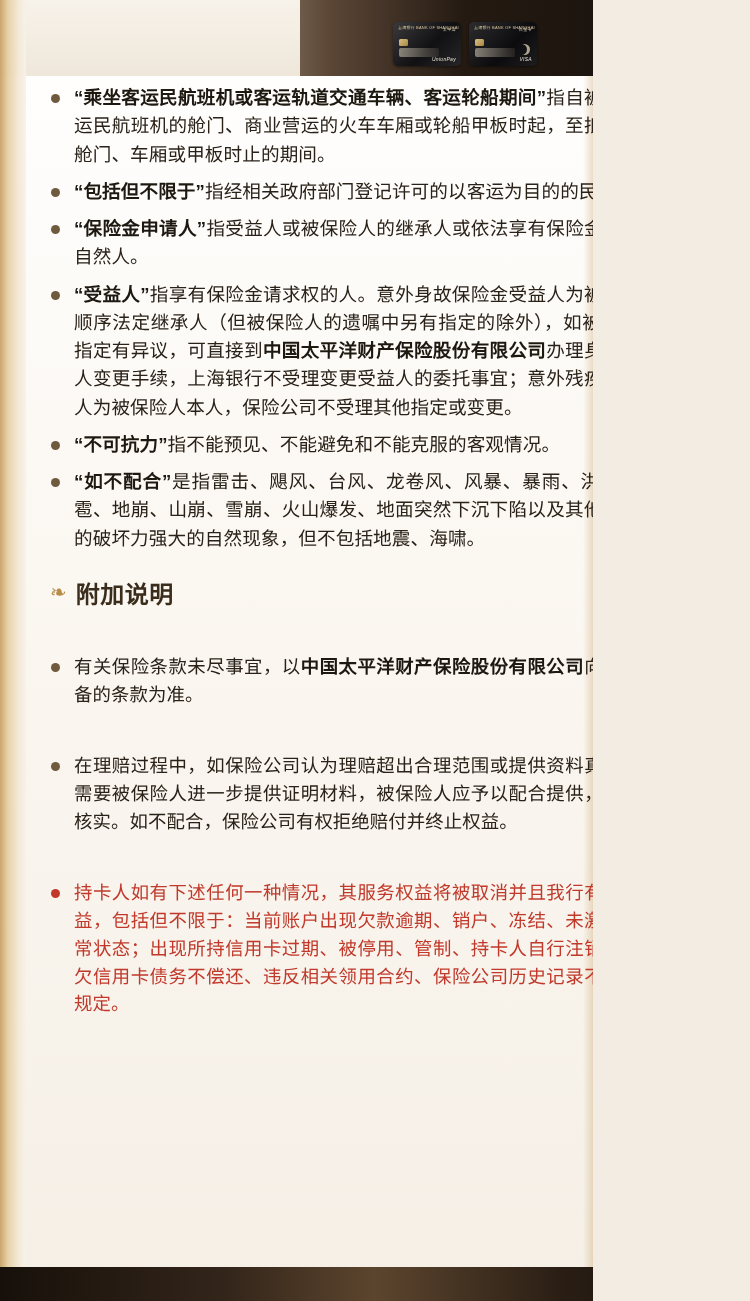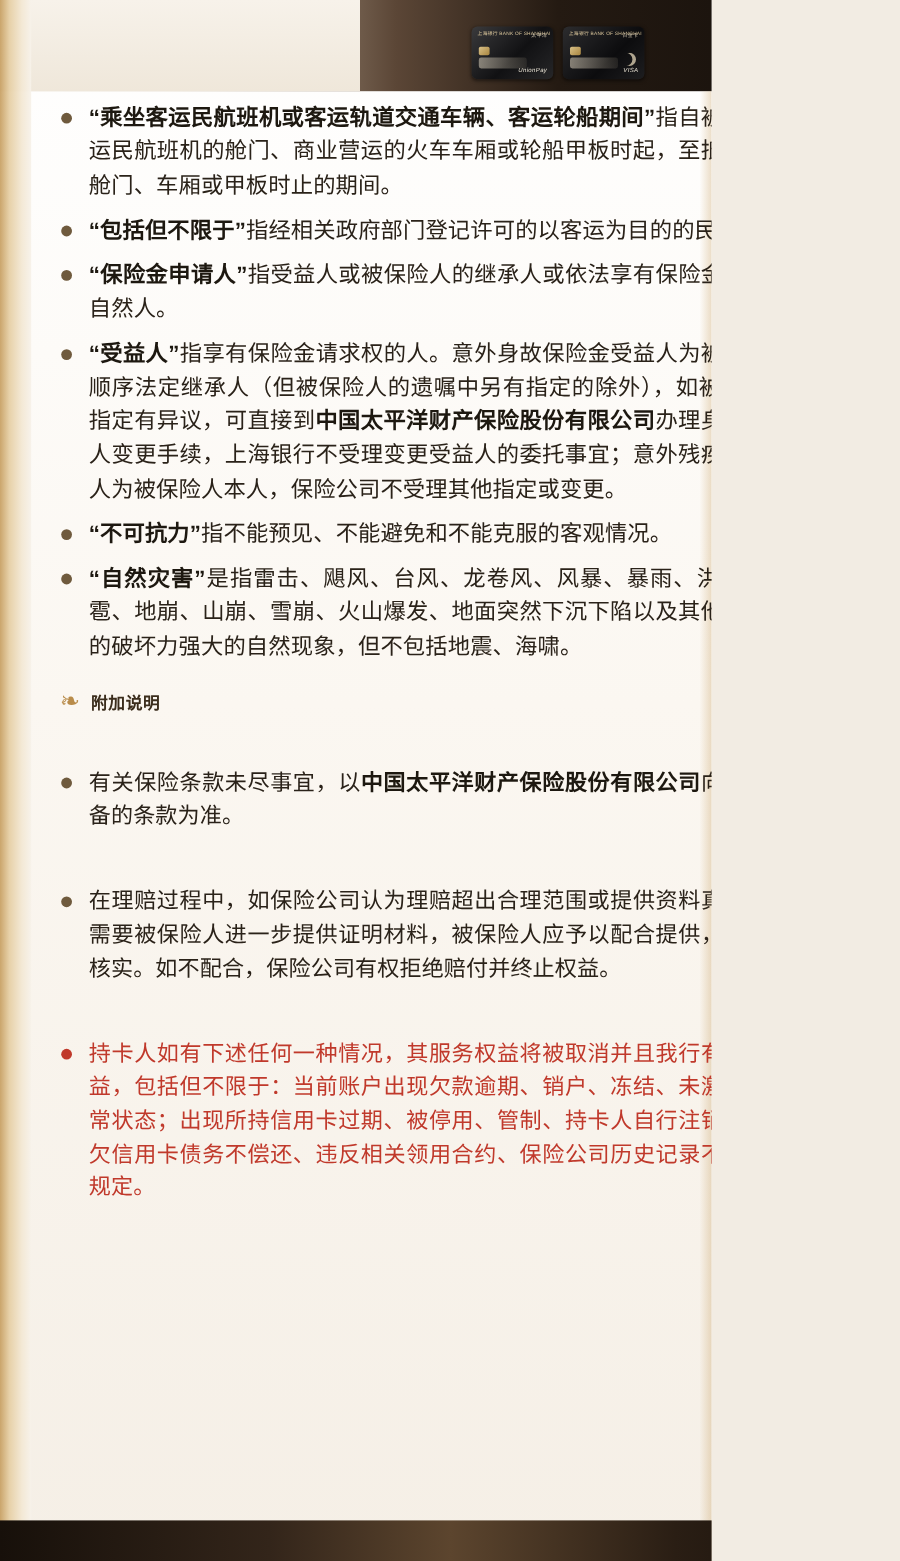--- a/index.html
+++ b/index.html
@@ -187,21 +187,21 @@
     align-items: center;
     gap: 9px;
     margin: 22px 0 12px 2px;
   }
   .section-head .fleur {
     color: #b98c4a;
     font-size: 20px;
     line-height: 1;
   }
   .section-head .section-title {
-    font-size: 14px;
+    font-size: 24px;
     font-weight: bold;
     color: #3b2d1c;
     letter-spacing: 0.5px;
   }
   ul.bullets.small > li {
     font-size: 18.4px;
     margin-bottom: 8px;
     margin-top: 43px;
   }
   ul.bullets.warn > li {
@@ -245,21 +245,21 @@
   </div>
 
   <div class="content">
 
     <ul class="bullets">
       <li><b>“乘坐客运民航班机或客运轨道交通车辆、客运轮船期间”</b>指自被保险人进入客运民航班机的舱门、商业营运的火车车厢或轮船甲板时起，至抵达目的地走出舱门、车厢或甲板时止的期间。</li>
       <li><b>“包括但不限于”</b>指经相关政府部门登记许可的以客运为目的的民航班机。</li>
       <li><b>“保险金申请人”</b>指受益人或被保险人的继承人或依法享有保险金请求权的其他自然人。</li>
       <li><b>“受益人”</b>指享有保险金请求权的人。意外身故保险金受益人为被保险人的第一顺序法定继承人（但被保险人的遗嘱中另有指定的除外），如被保险人对上述指定有异议，可直接到<b class="b">中国太平洋财产保险股份有限公司</b>办理身故保险金受益人变更手续，上海银行不受理变更受益人的委托事宜；意外残疾保险金的受益人为被保险人本人，保险公司不受理其他指定或变更。</li>
       <li><b>“不可抗力”</b>指不能预见、不能避免和不能克服的客观情况。</li>
-      <li><b>“自然灾害”</b>是指雷击、飓风、台风、龙卷风、风暴、暴雨、洪水、冻灾、冰雹、地崩、山崩、雪崩、火山爆发、地面突然下沉下陷以及其他人力不可抗拒的破坏力强大的自然现象，但不包括地震、海啸。</li>
+      <li><b>“如不配合”</b>是指雷击、飓风、台风、龙卷风、风暴、暴雨、洪水、冻灾、冰雹、地崩、山崩、雪崩、火山爆发、地面突然下沉下陷以及其他人力不可抗拒的破坏力强大的自然现象，但不包括地震、海啸。</li>
     </ul>
 
     <div class="section-head">
       <span class="fleur">❧</span>
       <span class="section-title">附加说明</span>
     </div>
 
     <ul class="bullets small">
       <li>有关保险条款未尽事宜，以<b class="b">中国太平洋财产保险股份有限公司</b>向中国保监会报备的条款为准。</li>
       <li>在理赔过程中，如保险公司认为理赔超出合理范围或提供资料真实性存疑的，需要被保险人进一步提供证明材料，被保险人应予以配合提供，以便保险公司核实。如不配合，保险公司有权拒绝赔付并终止权益。</li>

